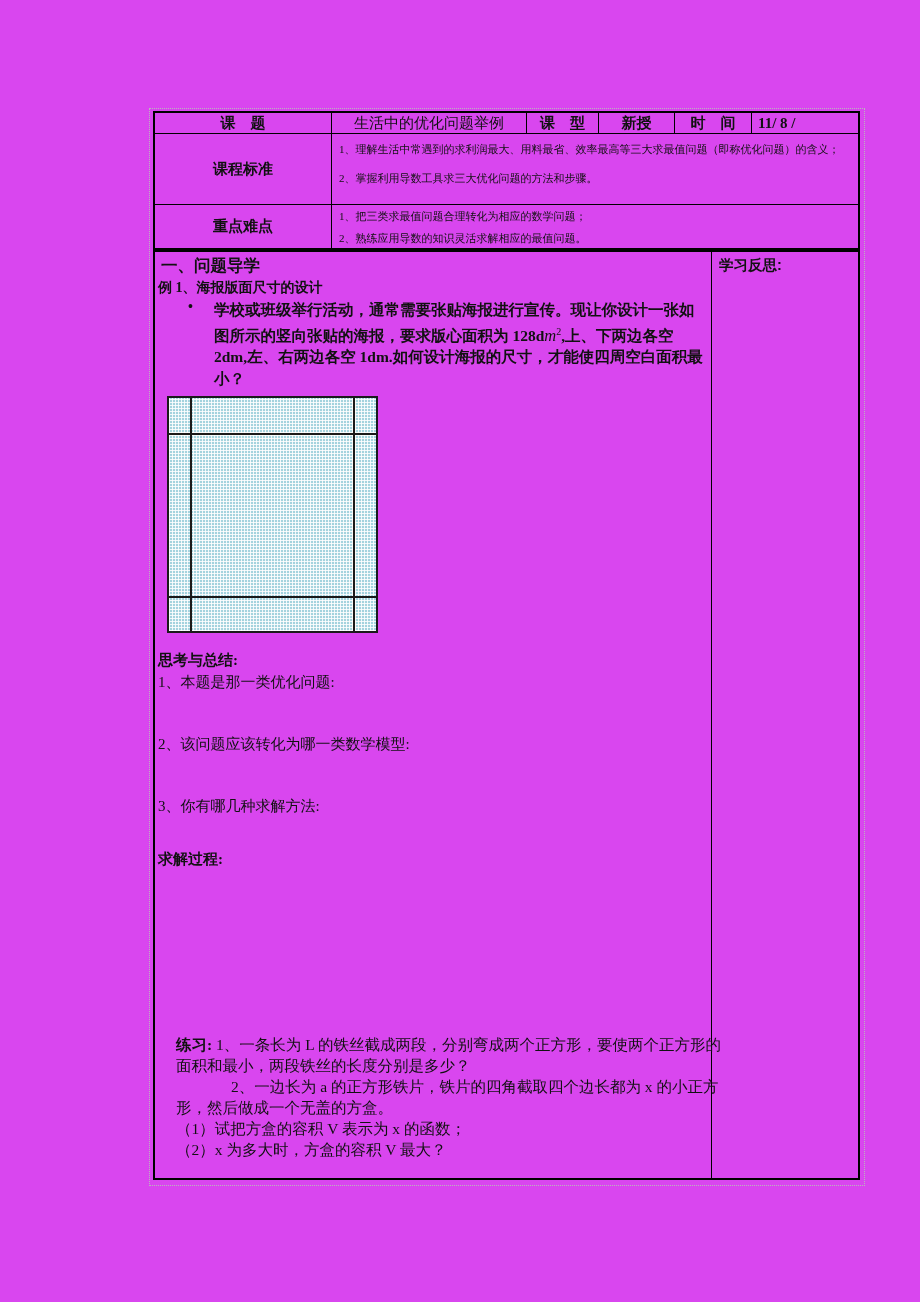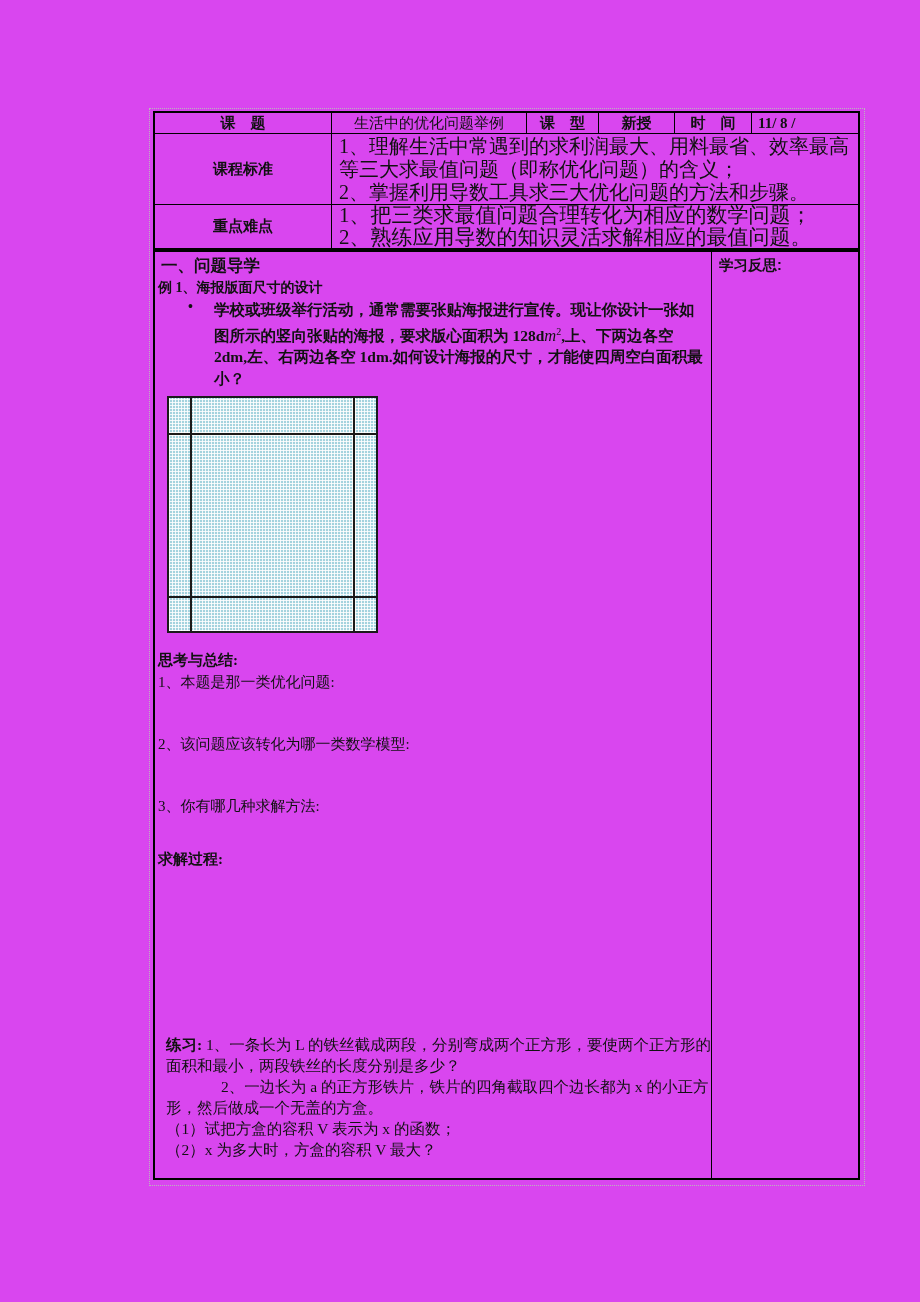--- a/index.html
+++ b/index.html
@@ -25,22 +25,22 @@
   .bl { border-left:1.5px solid #000; }
   .bt { border-top:1.5px solid #000; }
   .lbl {
     display:flex; align-items:center; justify-content:center;
     font-weight:bold; font-size:15px; font-family:"Liberation Sans", sans-serif;
   }
   .val { display:flex; align-items:center; justify-content:center; font-size:15px; }
   .val-bold { font-weight:bold; }
   .date-val { font-weight:bold; justify-content:flex-start; padding-left:6px; }
   .span5 { grid-column:2 / 7; }
-  .rowtext { padding:1px 7px; font-size:20px; line-height:23px; }
-  .rowtext2 { padding:1px 7px; font-size:21px; line-height:21.5px; display:flex; flex-direction:column; justify-content:center; }
+  .rowtext { padding:1px 7px; font-size:11px; line-height:29px; }
+  .rowtext2 { padding:1px 7px; font-size:11px; line-height:21.5px; display:flex; flex-direction:column; justify-content:space-between; }
 
   
   .main-table {
     position:absolute; left:153px; top:250px; width:707px; height:930px;
     border:2px solid #000; box-sizing:border-box; display:flex;
   }
   .main-cell { width:557px; position:relative; border-right:1.5px solid #000; box-sizing:border-box; }
   .reflect-cell { flex:1; padding:4px 7px; }
   .reflect-title { font-weight:bold; font-size:14.5px; font-family:Liberation Sans, sans-serif; }
 
@@ -64,21 +64,21 @@
   .poster .vline { position:absolute; top:0; bottom:0; width:1.5px; background:#1a1a1a; }
   .poster .hline { position:absolute; left:0; right:0; height:1.5px; background:#1a1a1a; }
   .v1 { left:21px; } .v2 { left:184px; }
   .h1 { top:35px; } .h2 { top:198px; }
 
   .think-title { left:3px; top:399px; font-size:15px; font-weight:bold; }
   .q  { left:3px; font-size:15px; }
   .q1 { top:421px; } .q2 { top:483px; } .q3 { top:545px; }
   .solve-title { left:3px; top:598px; font-size:15px; font-weight:bold; }
 
-  .practice { left:11px; top:782px; width:545px; font-size:15.5px; line-height:21px; }
+  .practice { left:21px; top:782px; width:545px; font-size:15.5px; line-height:21px; }
   .practice .p-label { font-weight:bold; }
   .practice .indent { text-indent:55px; }
   .practice p { margin:0; }
 </style>
 </head>
 <body>
 
 <div class="page">
   <div class="text-boundary"></div>
 

